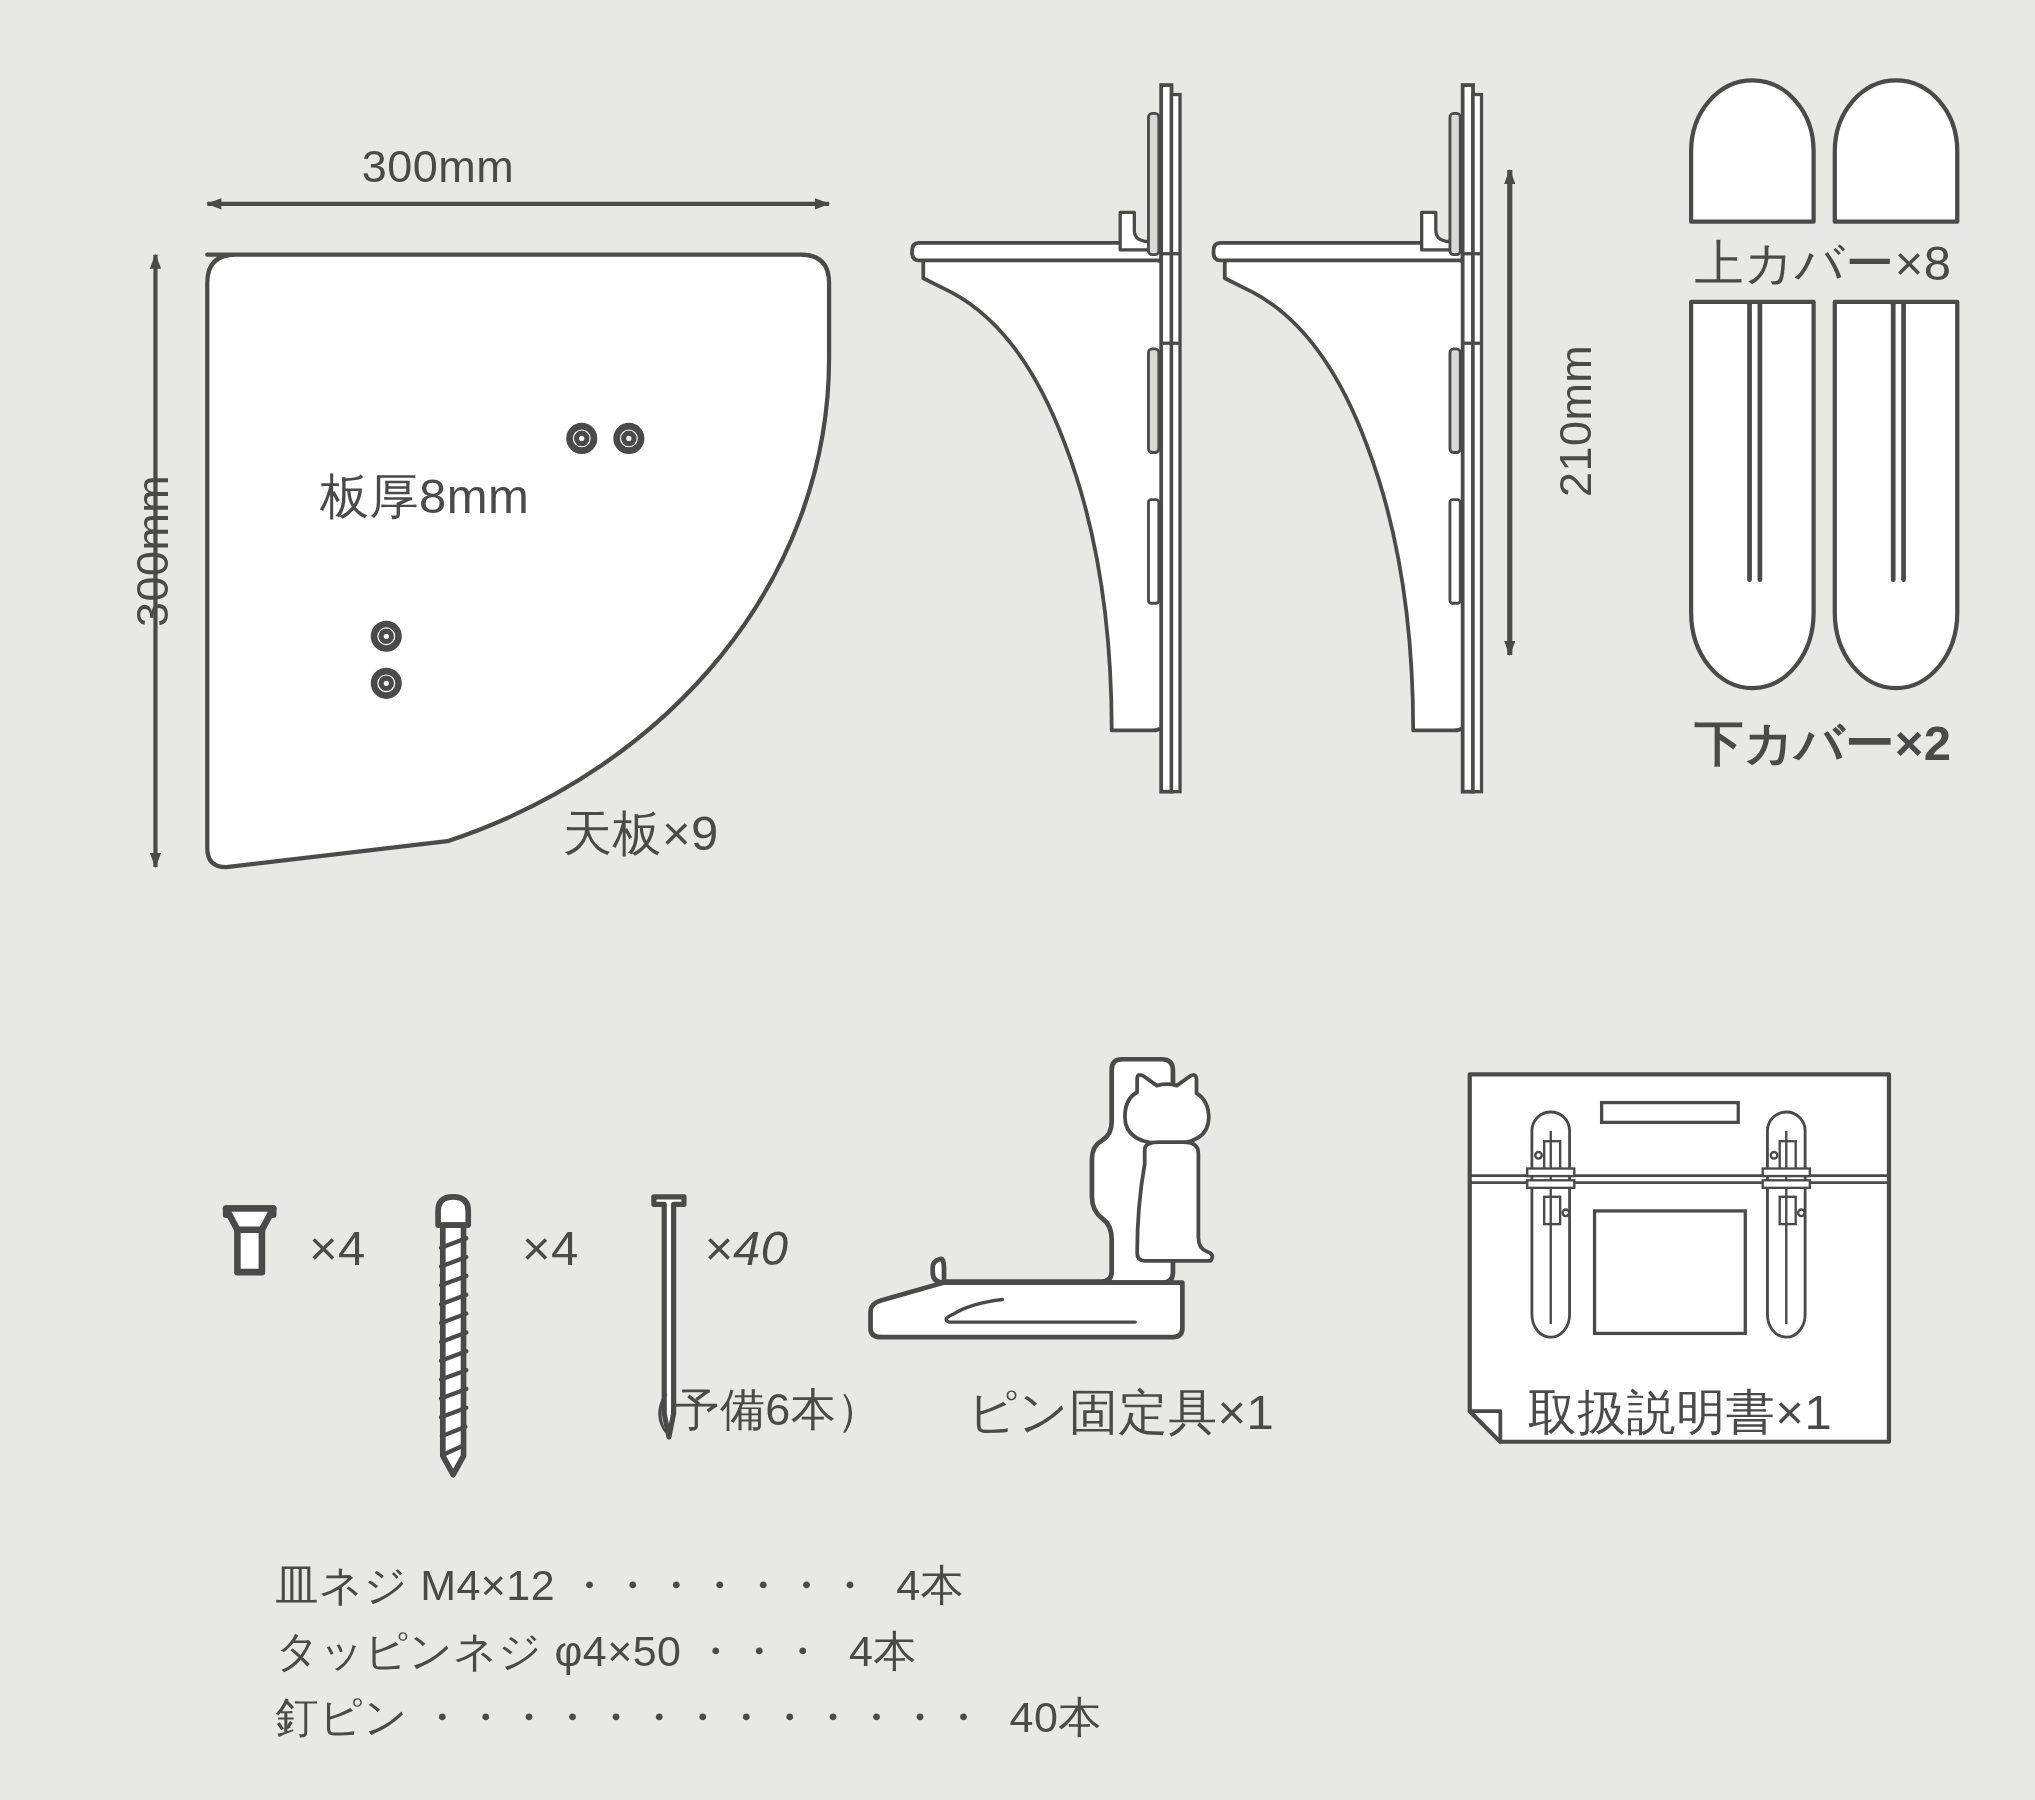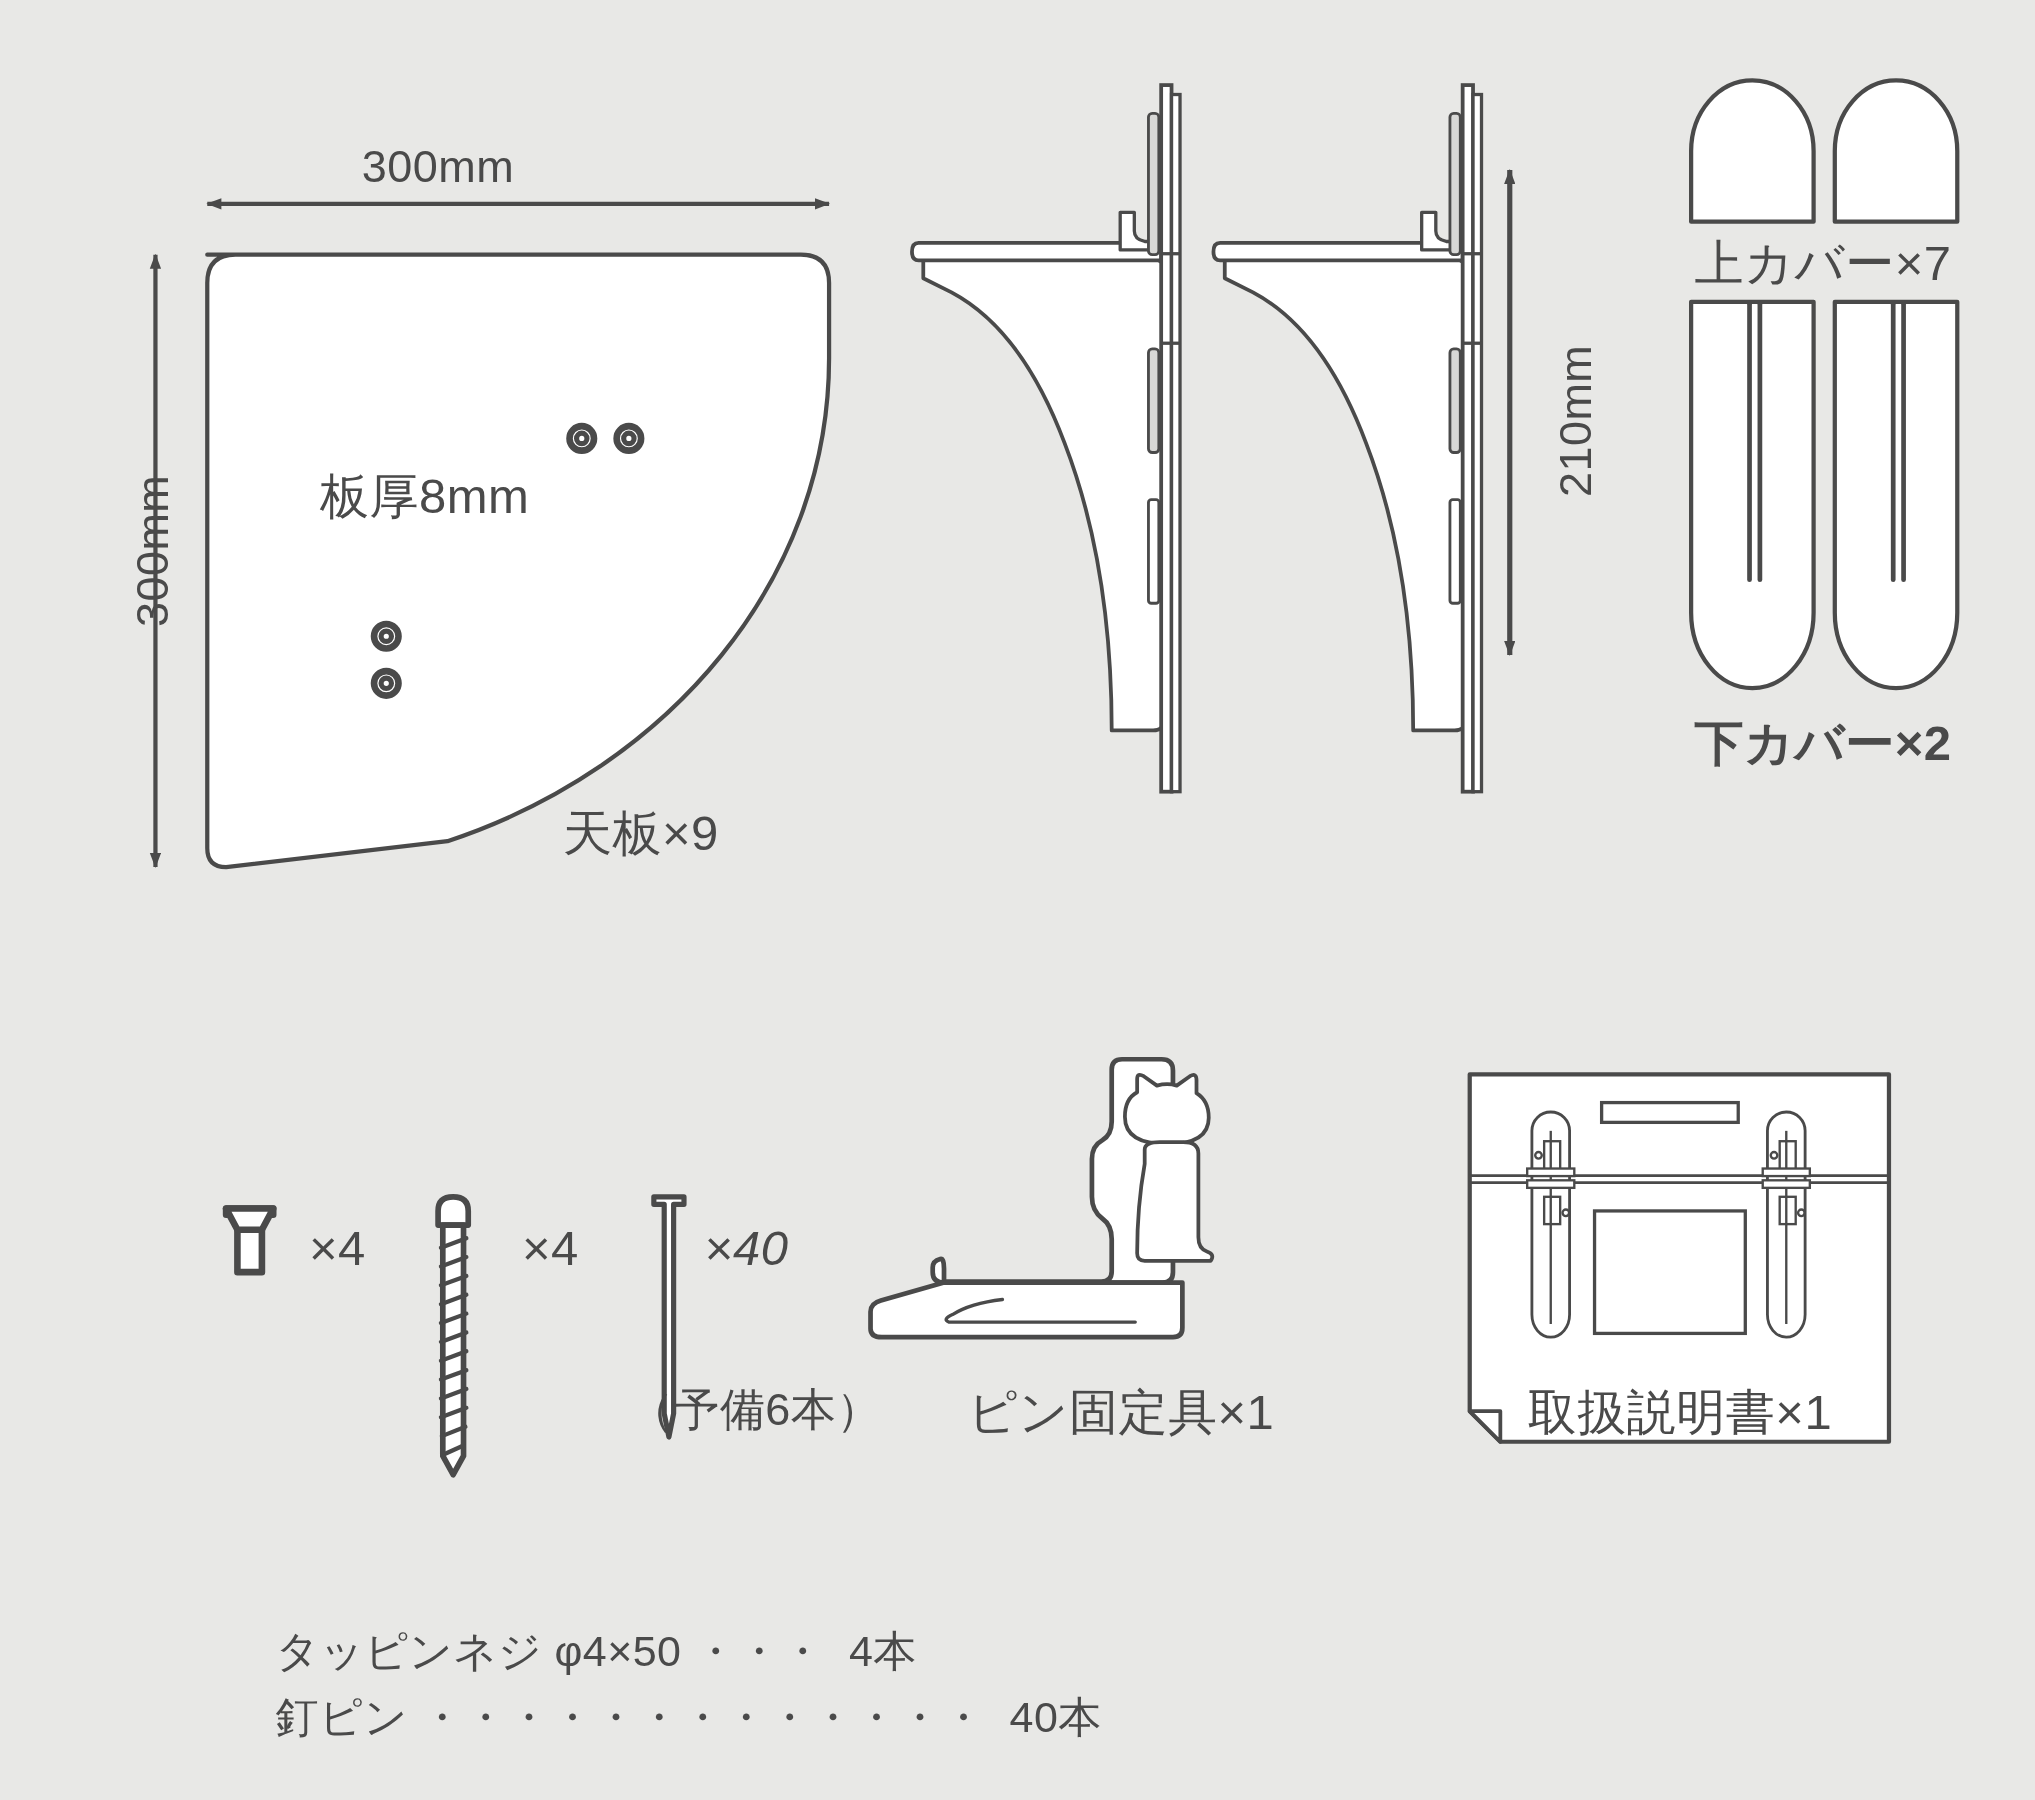--- a/index.html
+++ b/index.html
@@ -281,36 +281,39 @@
 
   <div class="lbl sz-dim lbl-rot" style="left:127px; top:627px; transform:rotate(-90deg);">300mm</div>
 
   <div class="lbl sz-thick" style="left:320px; top:464px;">板厚8mm</div>
 
   <div class="lbl sz-part" style="left:563px; top:801px;">天板×9</div>
 
 
   <div class="lbl sz-dim lbl-rot" style="left:1550px; top:497px; transform:rotate(-90deg);">210mm</div>
 
-  <div class="lbl sz-part" style="left:1823px; top:231px; transform:translateX(-50%);">上カバー×7</div>
+  <div class="lbl sz-part" style="left:1823px; top:231px; transform:translateX(-50%);">上カバー×8</div>
 
   <div class="lbl sz-part" style="left:1823px; top:711px; transform:translateX(-50%);font-weight:bold;">下カバー×2</div>
 
   <div class="lbl sz-count" style="left:309px; top:1220px;">×4</div>
 
   <div class="lbl sz-count" style="left:522px; top:1220px;">×4</div>
 
   <div class="lbl sz-count" style="left:704px; top:1220px;font-style:italic;">×40</div>
 
   <div class="lbl sz-note" style="left:629px; top:1380px;">（予備6本）</div>
 
   <div class="lbl sz-part" style="left:1121px; top:1380px; transform:translateX(-50%);">ピン固定具×1</div>
 
   <div class="lbl sz-part" style="left:1680px; top:1380px; transform:translateX(-50%);">取扱説明書×1</div>
 
+  <div class="listrow" style="left:226px; top:1508px;">
+    <span>皿ネジ M4×12</span><span> </span><span>・・・・・・・</span><span>  </span><span>4本</span>
+  </div>
 
   <div class="listrow" style="left:226px; top:1574px;text-align:right;">
     <span>タッピンネジ φ4×50</span><span> </span><span>・・・</span><span>  </span><span>4本</span>
   </div>
 
   <div class="listrow" style="left:226px; top:1640px;">
     <span>釘ピン</span><span> </span><span>・・・・・・・・・・・・・</span><span>  </span><span>40本</span>
   </div>
 
 </div>

